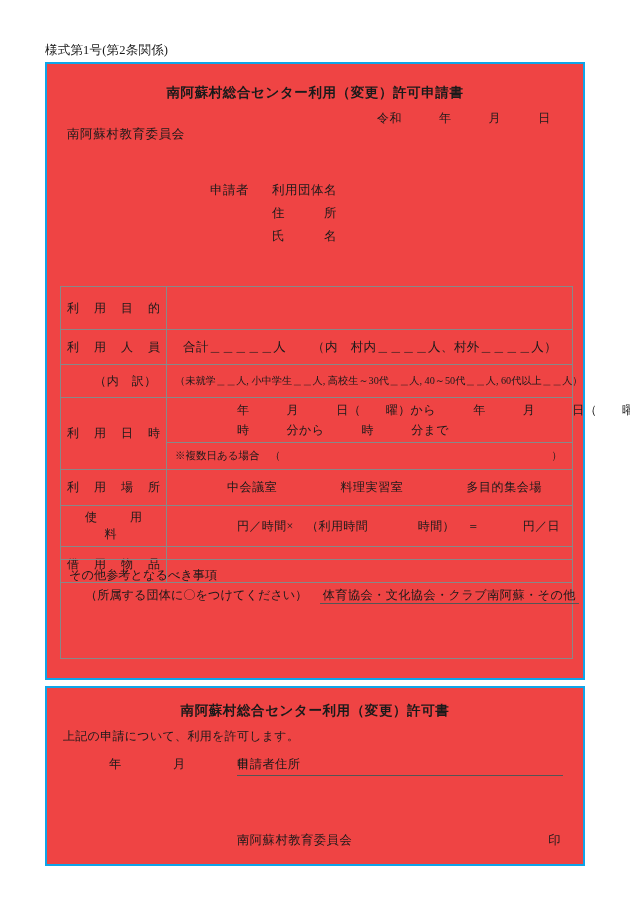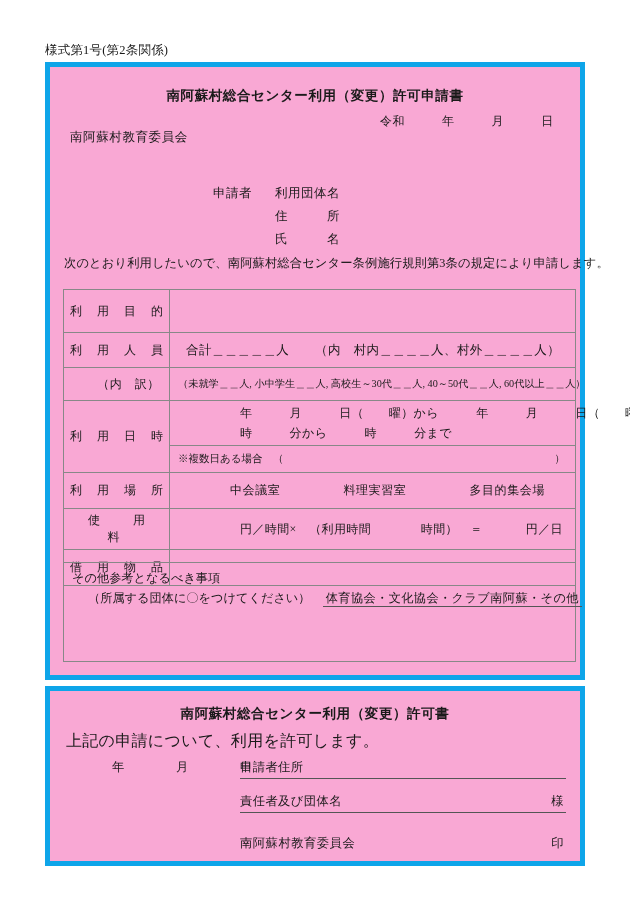--- a/index.html
+++ b/index.html
@@ -27,23 +27,23 @@
     position: absolute;
     left: 45px;
     top: 42px;
     font-size: 12.5px;
     letter-spacing: 0.2px;
     white-space: nowrap;
   }
   
   .outer-box {
     position: absolute;
-    border: 5px solid #0ea5e9;
+    border: 2px solid #0ea5e9;
     box-sizing: border-box;
-    background: #f9a8d4;
+    background: #ef4444;
   }
   #application-box {
     left: 45px;
     top: 62px;
     width: 540px;
     height: 618px;
   }
   #permit-box {
     left: 45px;
     top: 686px;
@@ -232,21 +232,21 @@
     width: 100%;
     text-align: center;
     font-size: 13.5px;
     font-weight: bold;
     letter-spacing: 0.6px;
   }
   .permit-lead {
     position: absolute;
     top: 40px;
     left: 16px;
-    font-size: 16px;
+    font-size: 12px;
     letter-spacing: 0.3px;
   }
   .permit-date {
     position: absolute;
     top: 68px;
     left: 62px;
     font-size: 12.3px;
     white-space: pre;
     letter-spacing: 0.5px;
   }
@@ -303,21 +303,20 @@
     <div class="date-line">令和　　　年　　　月　　　日</div>
 
     <div class="addressee">南阿蘇村教育委員会</div>
 
     <div class="applicant-block">
       <div class="applicant-row"><span class="applicant-label-first">申請者</span><span>利用団体名</span></div>
       <div class="applicant-row"><span class="applicant-indent"></span><span>住　　　所</span></div>
       <div class="applicant-row"><span class="applicant-indent"></span><span>氏　　　名</span></div>
     </div>
 
-    <div class="lead-text">次のとおり利用したいので、南阿蘇村総合センター条例施行規則第3条の規定により申請します。</div>
 
     <table class="form-table">
       <tbody>
         <tr class="row-purpose">
           <td class="lbl"><span class="lbl-spread">利 用 目 的</span></td>
           <td class="cell-pad"></td>
         </tr>
 
         <tr class="row-people-main">
           <td class="lbl"><span class="lbl-spread">利 用 人 員</span></td>
@@ -378,19 +377,18 @@
   <div class="outer-box" id="permit-box">
 
     <div class="permit-title">南阿蘇村総合センター利用（変更）許可書</div>
 
     <div class="permit-lead">上記の申請について、利用を許可します。</div>
 
     <div class="permit-date">年　　　　月　　　　日</div>
 
     <div class="permit-field" id="permit-applicant-address"><span>申請者住所</span></div>
 
-    <div class="permit-field" id="permit-responsible"><span>責任者及び団体名</span><span class="sama">様</span></div>
 
     <div class="permit-issuer"><span>南阿蘇村教育委員会</span><span class="seal">印</span></div>
 
   </div>
 
 </div>
 
 </body></html>

